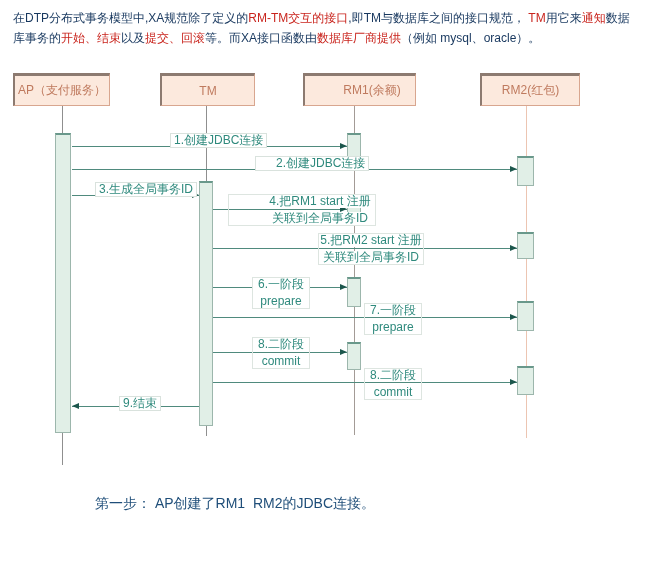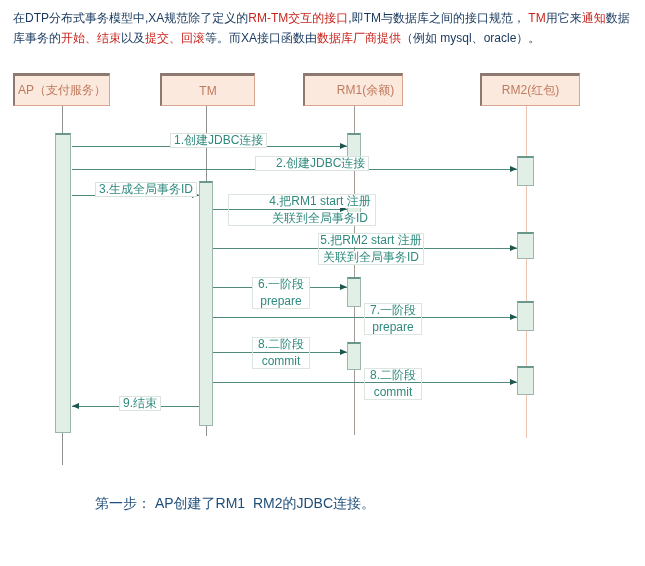--- a/index.html
+++ b/index.html
@@ -10,21 +10,21 @@
   .intro{position:absolute;left:13px;top:8px;width:622px;font-size:12px;line-height:20px;color:#17375e;}
   .c-dark{color:#17375e;}
   .c-red{color:#c9241d;}
 
   
   .actor{position:absolute;top:73px;height:33px;background:#fce9dd;border:1px solid #d8a68f;
          border-top:3px solid #8c7a70;border-left:2px solid #8c7a70;box-sizing:border-box;
          color:#bf7a5e;font-size:12px;display:flex;align-items:center;justify-content:center;}
   .actor-ap{left:13px;width:97px;}
   .actor-tm{left:160px;width:95px;}
-  .actor-rm1{left:303px;width:100px;padding-left:24px;}
+  .actor-rm1{left:303px;width:113px;padding-left:24px;}
   .actor-rm2{left:480px;width:100px;}
 
   
   .lifeline{position:absolute;width:1px;top:106px;z-index:0;}
   .ll-ap{left:62px;height:359px;background:#8f8f8f;}
   .ll-tm{left:206px;height:330px;background:#8f8f8f;}
   .ll-rm1{left:354px;height:329px;background:#a39b96;}
   .ll-rm2{left:526px;height:332px;background:#ecc5b2;}
 
   

